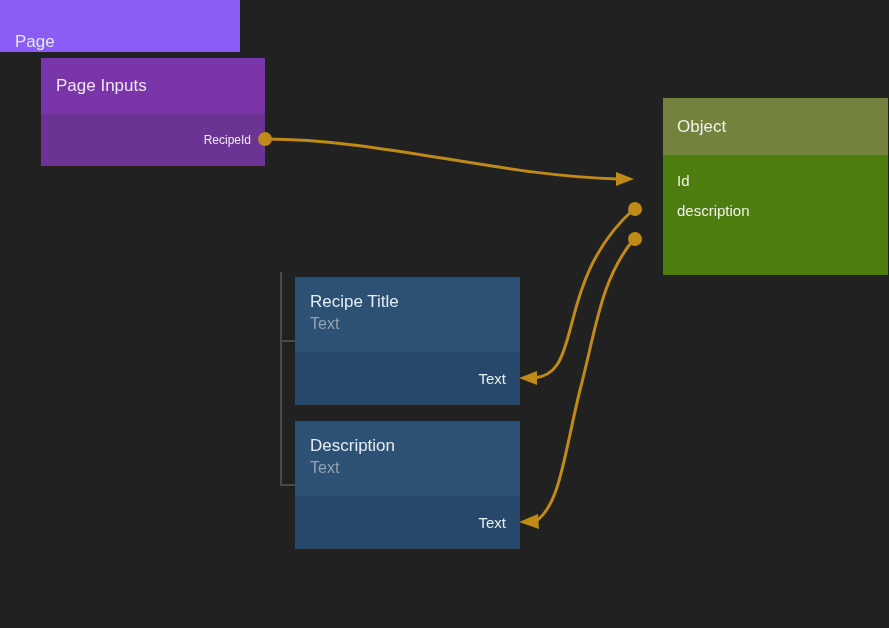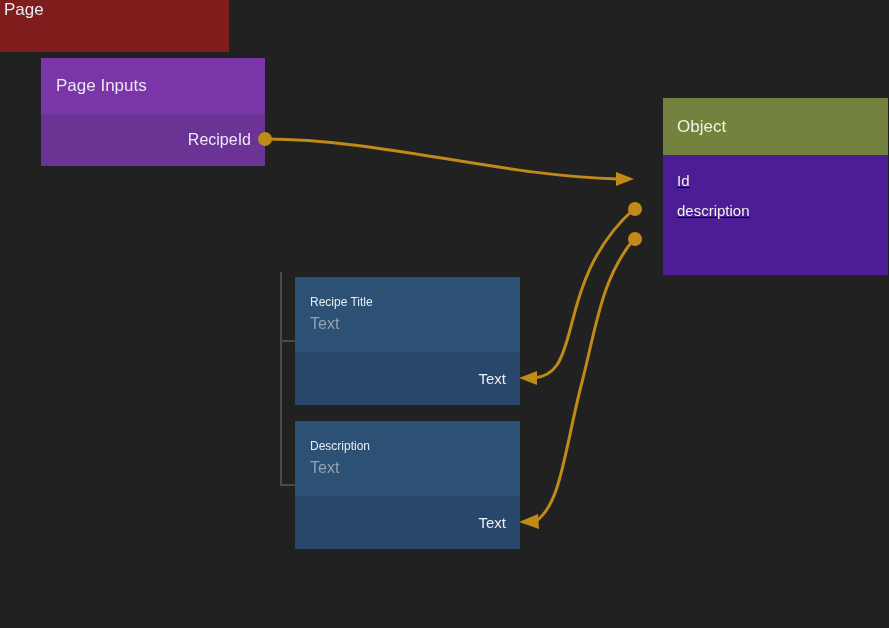--- a/index.html
+++ b/index.html
@@ -43,64 +43,63 @@
     height: 52px;
     background: #6a3394;
   }
   #node-page-inputs .out-row {
     height: 52px;
     display: flex;
     align-items: center;
     justify-content: flex-end;
     padding-right: 14px;
     color: #efe9f5;
-    font-size: 16px;
+    font-size: 12px;
   }
   
   #node-object {
     left: 663px;
     top: 98px;
     width: 225px;
     height: 167px;
   }
   #node-object .hdr {
     height: 57px;
     background: #73833d;
     color: #f0f0e6;
     font-size: 17px;
     display: flex;
     align-items: center;
     padding-left: 14px;
   }
   #node-object .body {
     height: 110px;
-    background: #4c1d95;
+    background: #4d7c0f;
     padding-top: 10px;
-    text-decoration: underline;
   }
   #node-object .field {
     height: 30px;
     display: flex;
     align-items: center;
     padding-left: 14px;
     color: #f2f2e9;
     font-size: 15px;
   }
   
   #node-page {
     left: 265px;
     top: 210px;
     width: 225px;
     height: 52px;
-    background: #7f1d1d;
+    background: #8b5cf6;
     color: #e3eaf1;
     font-size: 17px;
     display: flex;
-    align-items: flex-start;
-    padding-left: 4px;
+    align-items: flex-end;
+    padding-left: 15px;
   }
   
   .tree-line {
     position: absolute;
     background: #4a4a4a;
   }
   
   .card {
     position: absolute;
     width: 225px;
@@ -108,21 +107,21 @@
     left: 295px;
   }
   .card .card-top {
     height: 75px;
     background: #2c5175;
     padding: 14px 0 0 15px;
     box-sizing: border-box;
   }
   .card .card-title {
     color: #e6ecf3;
-    font-size: 12px;
+    font-size: 17px;
     line-height: 22px;
   }
   .card .card-sub {
     color: #93a3b3;
     font-size: 16px;
     line-height: 21px;
   }
   .card .card-bottom {
     height: 53px;
     background: #27486a;

